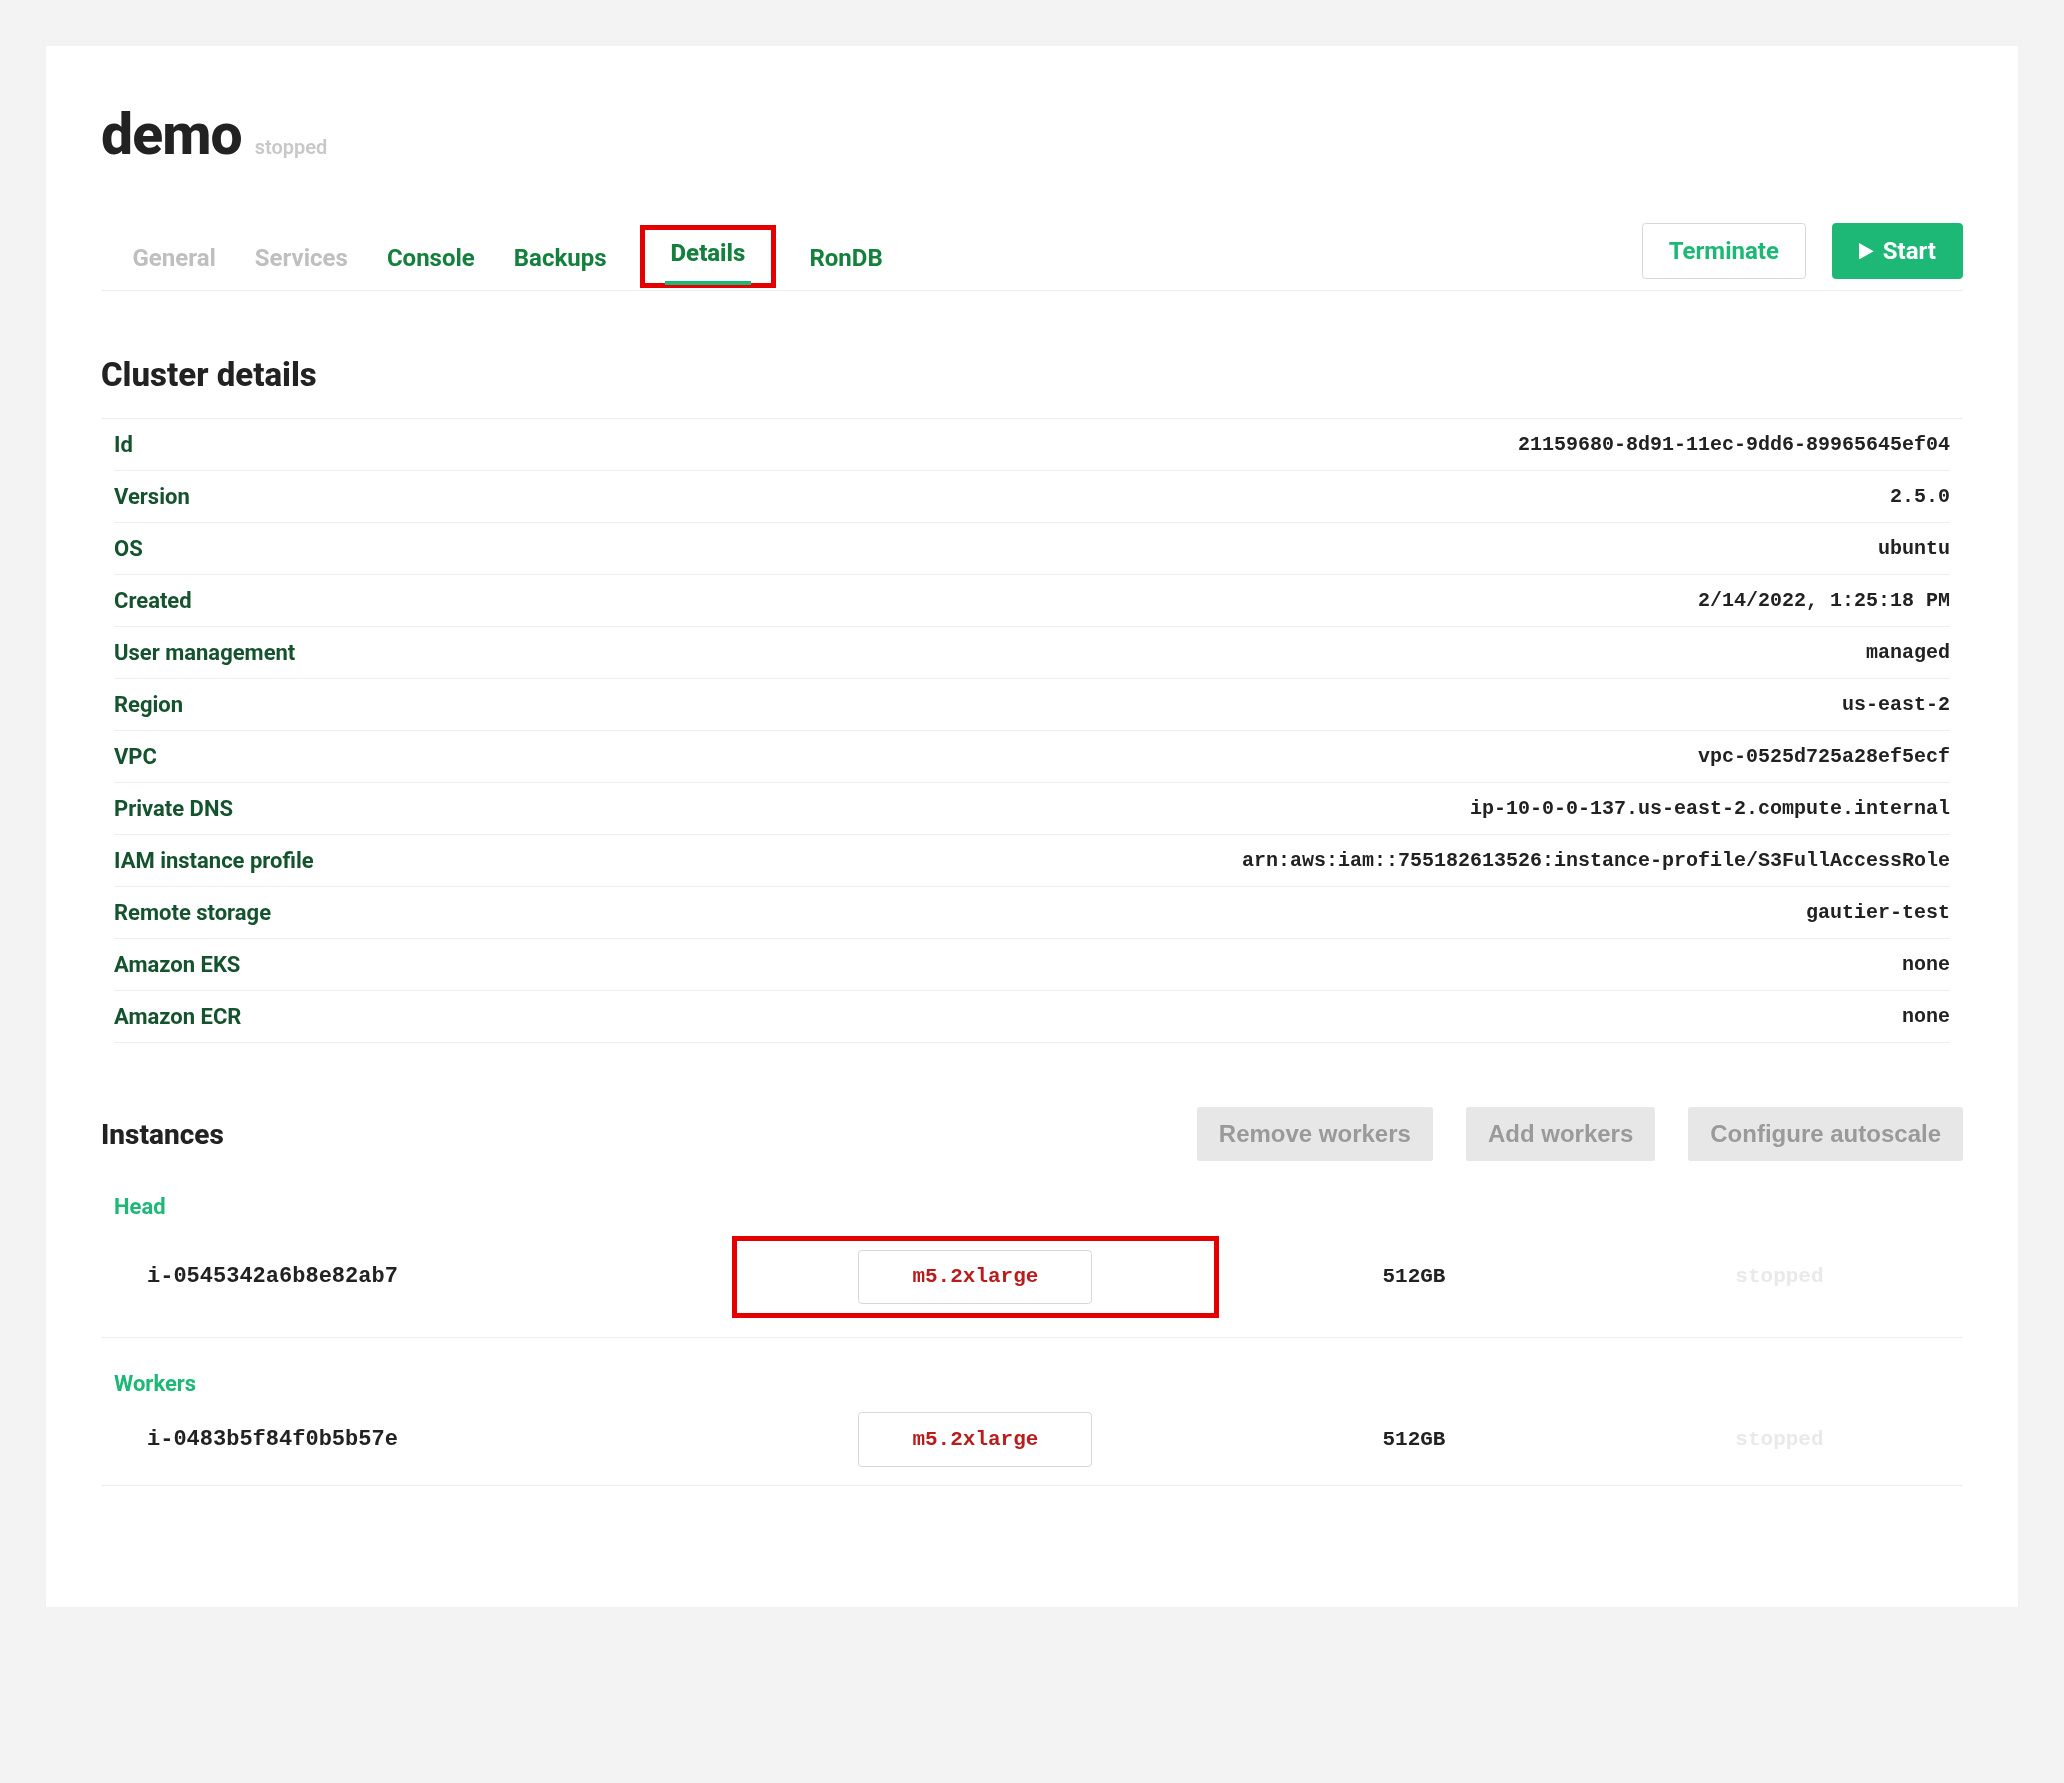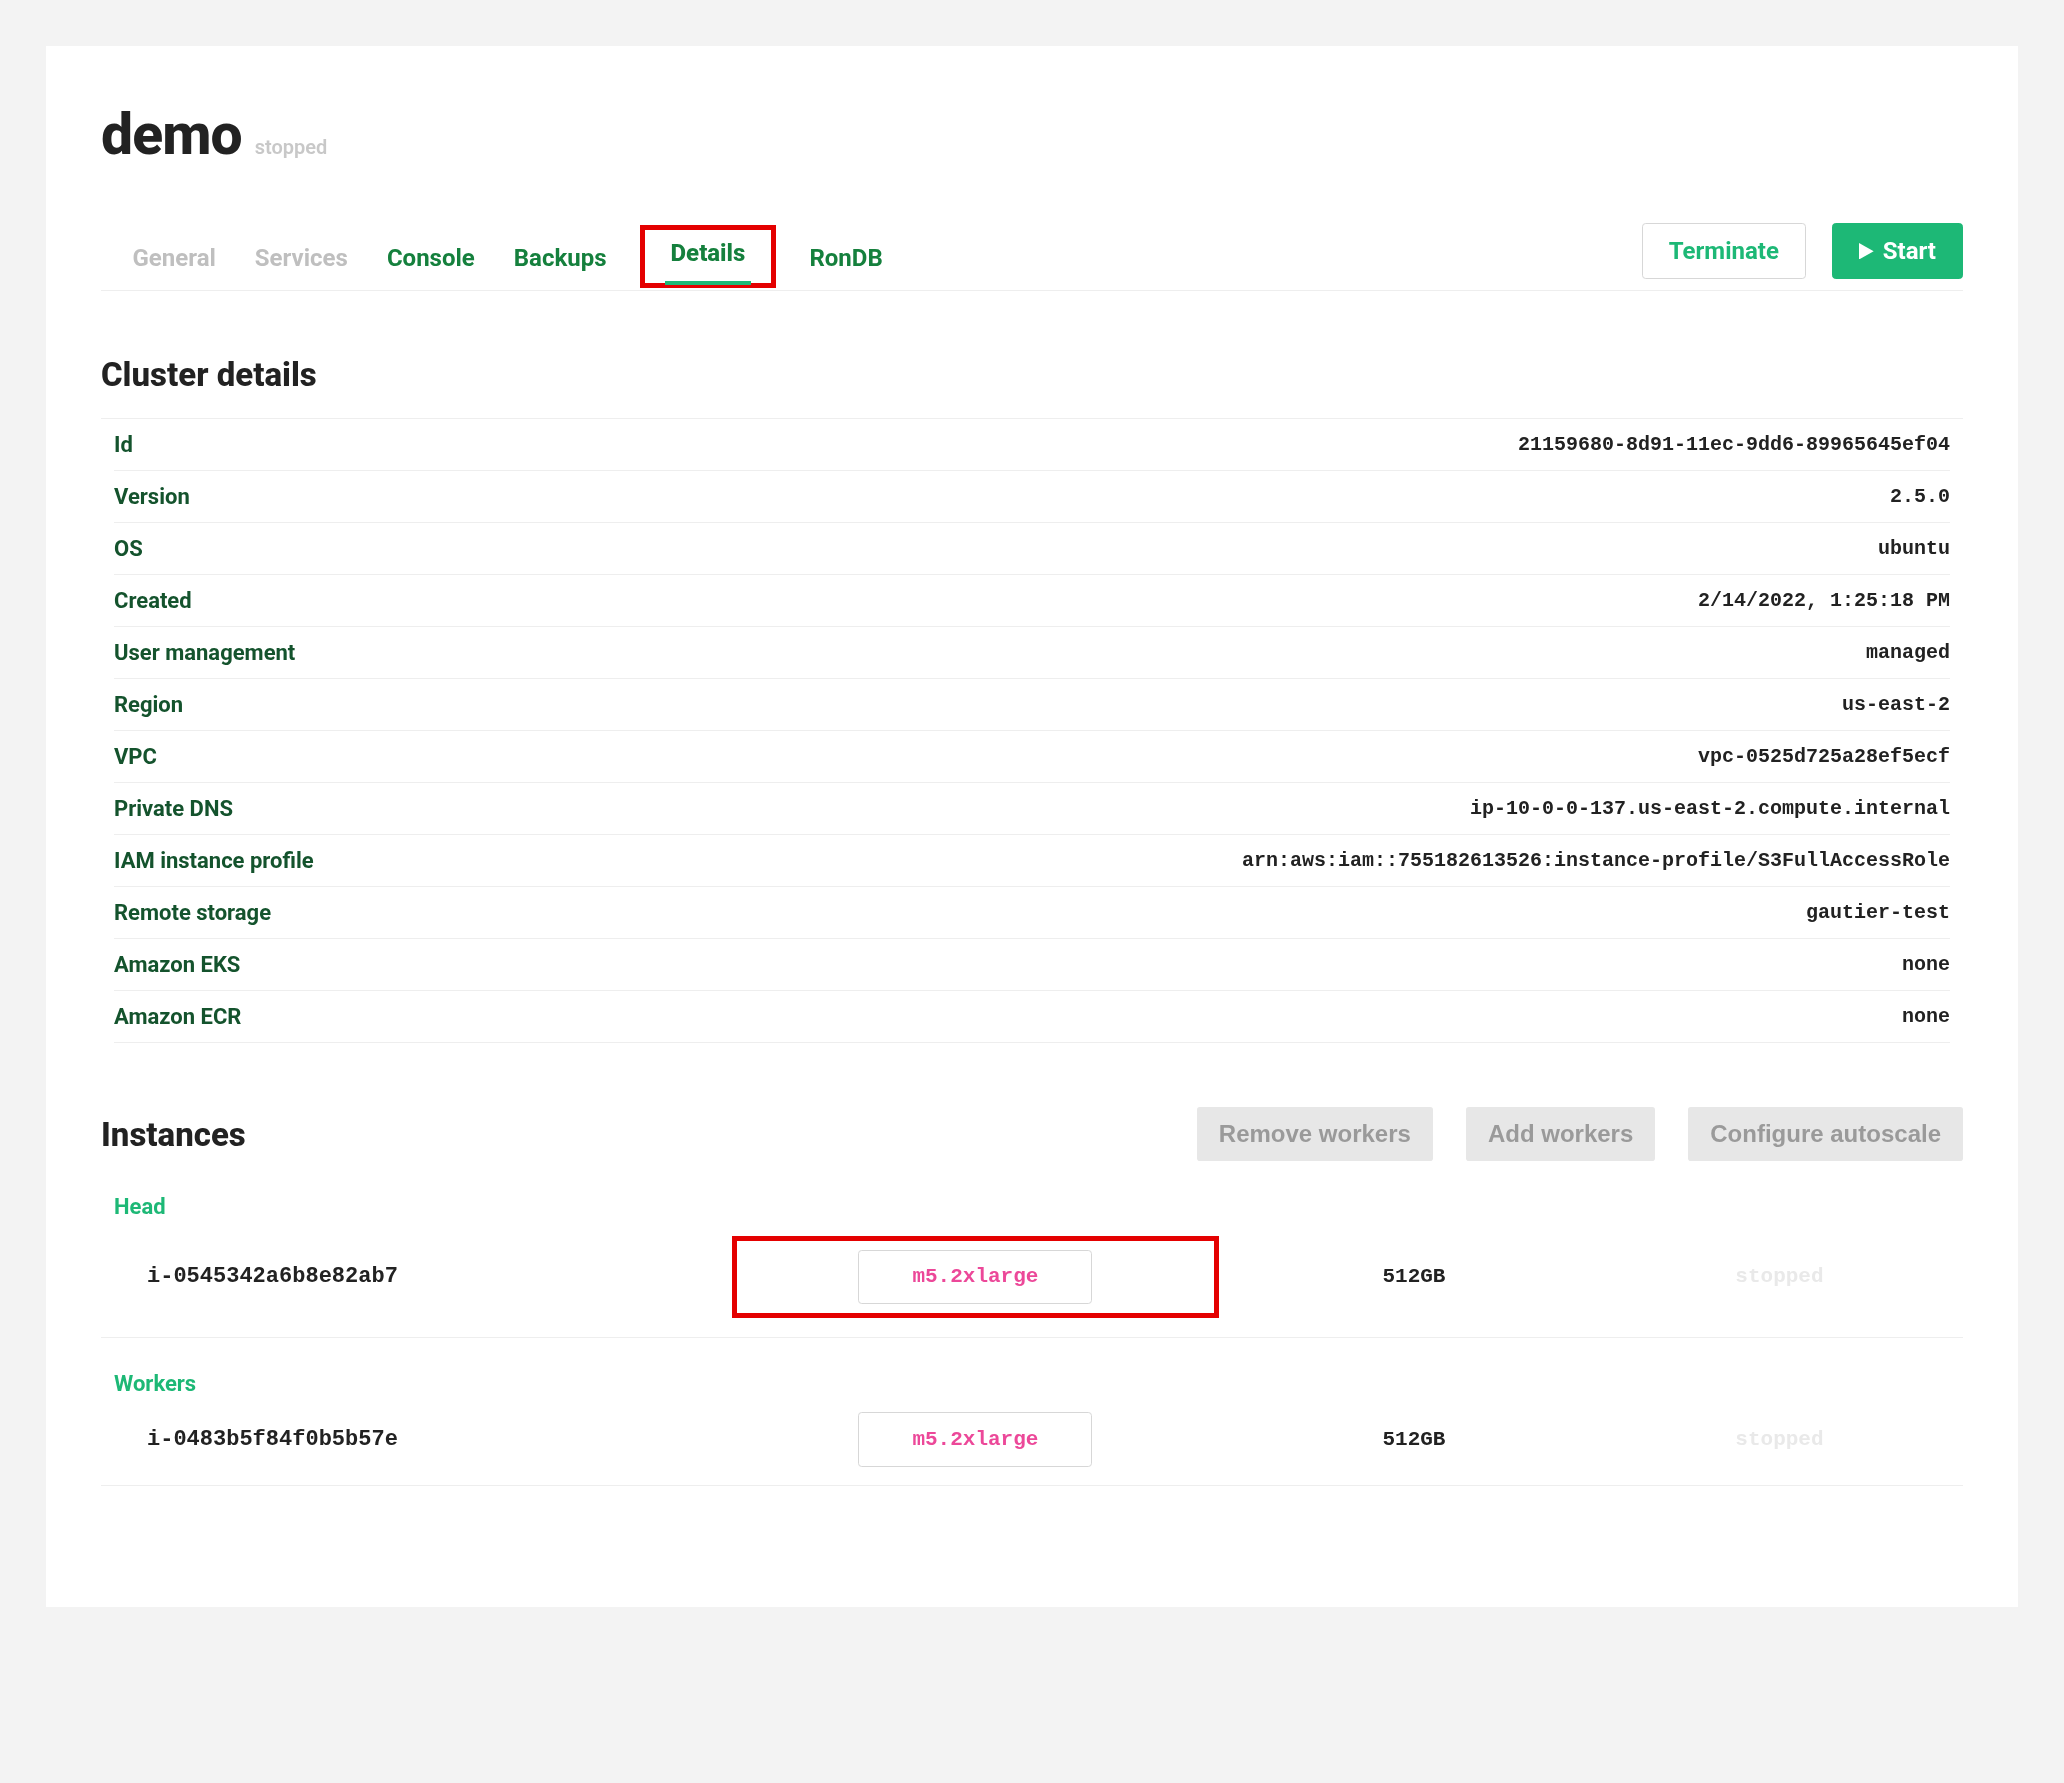--- a/index.html
+++ b/index.html
@@ -121,21 +121,21 @@
     color: #222;
     text-align: right;
   }
   .instances-header {
     display: flex;
     justify-content: space-between;
     align-items: center;
     margin-top: 64px;
   }
   .instances-header h2 {
-    font-size: 33px;
+    font-size: 28px;
     font-weight: 800;
     color: #222;
   }
   .inst-actions {
     display: flex;
     gap: 33px;
   }
   .btn-muted {
     font-size: 24px;
     font-weight: 700;
@@ -167,21 +167,21 @@
     color: #222;
   }
   .inst-type-wrap {
     display: flex;
     justify-content: center;
   }
   .inst-type {
     font-family: "SFMono-Regular", Consolas, "Liberation Mono", Menlo, monospace;
     font-weight: 700;
     font-size: 21px;
-    color: #ec4899;
+    color: #b91c1c;
     background: #fff;
     border: 1.8px solid #d7d7d7;
     border-radius: 3.7px;
     padding: 14.7px 53px;
     display: inline-block;
   }
   .inst-type-wrap.highlight {
     border: 5.5px solid #e40000;
     padding: 9.2px 9.2px;
   }

